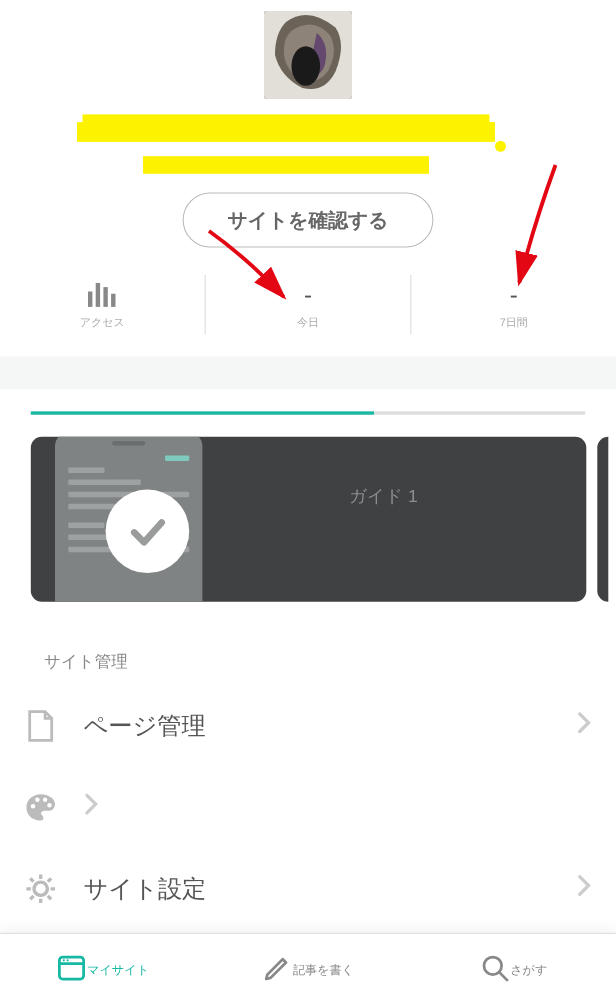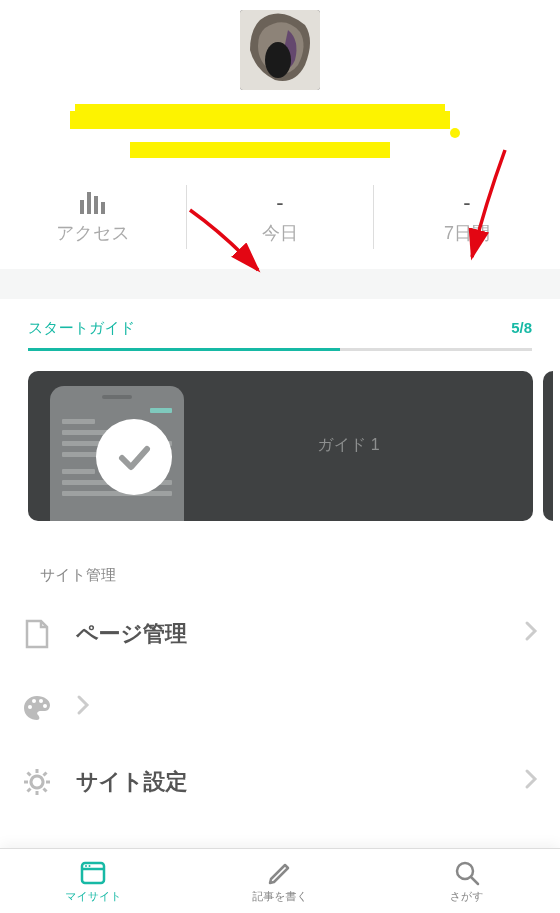--- a/index.html
+++ b/index.html
@@ -87,21 +87,21 @@
   .stat-value {
     font-size: 22px;
     color: #555;
     font-weight: 500;
     height: 28px;
     display:flex;
     align-items:center;
     justify-content:center;
   }
   .stat-label {
-    font-size: 18px;
+    font-size: 10px;
     color: #aaa;
     margin-top: 4px;
   }
   .gap {
     background: #f5f6f6;
     height: 30px;
   }
   .start-guide-block {
     background: #fff;
     padding: 20px 0 25px;
@@ -145,21 +145,20 @@
     width: 505px;
     position: relative;
     overflow: hidden;
     display:inline-block;
     vertical-align: top;
   }
   .guide-card-inner {
     display: flex;
     align-items: center;
     height: 100%;
-    margin-top: 20px;
   }
   .phone-mock {
     width: 134px;
     height: 200px;
     background: #808384;
     border-radius: 14px;
     margin-left: 22px;
     margin-top: 40px;
     position: relative;
     padding: 22px 12px 0;
@@ -223,21 +222,20 @@
     padding: 0 40px 12px;
     margin-top: 20px;
   }
   .menu-item {
     display: flex;
     align-items: center;
     padding: 22px 22px;
     font-size: 22px;
     color: #555;
     background:#fff;
-    font-weight:bold;
   }
   .menu-icon {
     width: 30px;
     height: 30px;
     margin-right: 24px;
     color: #bbb;
     display:flex;
     align-items:center;
     justify-content:center;
   }
@@ -248,21 +246,21 @@
     bottom: 0; left: 0; right: 0;
     height: 65px;
     background: #fff;
     border-top: 1px solid #ddd;
     display: flex;
     box-shadow: 0 -4px 12px rgba(0,0,0,0.05);
   }
   .nav-item {
     flex: 1;
     display: flex;
-    flex-direction: column;
+    flex-direction: row;
     align-items: center;
     justify-content: center;
     color: #888;
     font-size: 11px;
   }
   .nav-item.active { color: #17b9a5; }
   .nav-icon {
     width: 28px; height: 28px;
     margin-bottom: 2px;
   }
@@ -289,20 +287,23 @@
     </div>
   </div>
 
   <div class="redacted-area">
     <div class="redact-line1"></div>
     <div class="redact-line1b"></div>
     <div class="redact-dot"></div>
     <div class="redact-line2"></div>
   </div>
 
+  <div class="site-btn-wrap">
+    <button class="site-btn">サイトを確認する</button>
+  </div>
 
   <div class="stats-row">
     <div class="stat-cell">
       <div class="stat-value">
         <svg width="26" height="22" viewBox="0 0 26 22">
           <rect x="0" y="8" width="4" height="14" fill="#888"></rect>
           <rect x="7" y="0" width="4" height="22" fill="#888"></rect>
           <rect x="14" y="4" width="4" height="18" fill="#888"></rect>
           <rect x="21" y="10" width="4" height="12" fill="#888"></rect>
         </svg>
@@ -316,24 +317,20 @@
     <div class="stat-cell">
       <div class="stat-value">-</div>
       <div class="stat-label">7日間</div>
     </div>
   </div>
 </div>
 
 <div class="gap"></div>
 
 <div class="start-guide-block">
-  <div class="sg-head">
-    <div class="sg-title">スタートガイド</div>
-    <div class="sg-count">5/8</div>
-  </div>
   <div class="sg-progress">
     <div class="sg-progress-fill"></div>
   </div>
 
   <div class="guide-cards-wrapper">
     <div class="guide-card">
       <div class="guide-card-inner">
         <div class="phone-mock">
           <div class="phone-bar" style="background:#7fc9bd; width:20%; float:right;"></div>
           <div style="clear:both"></div>

